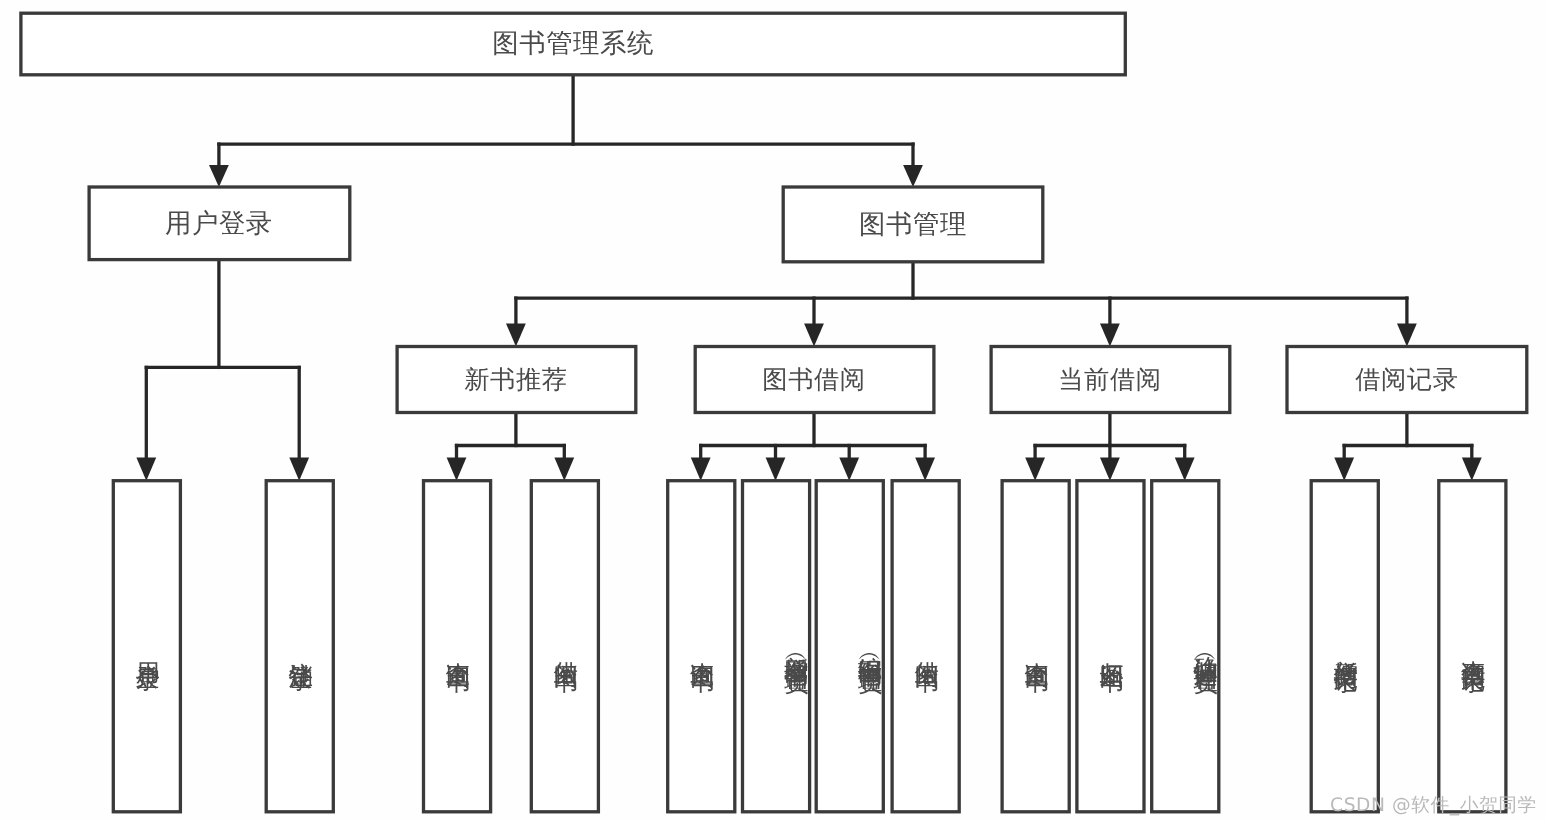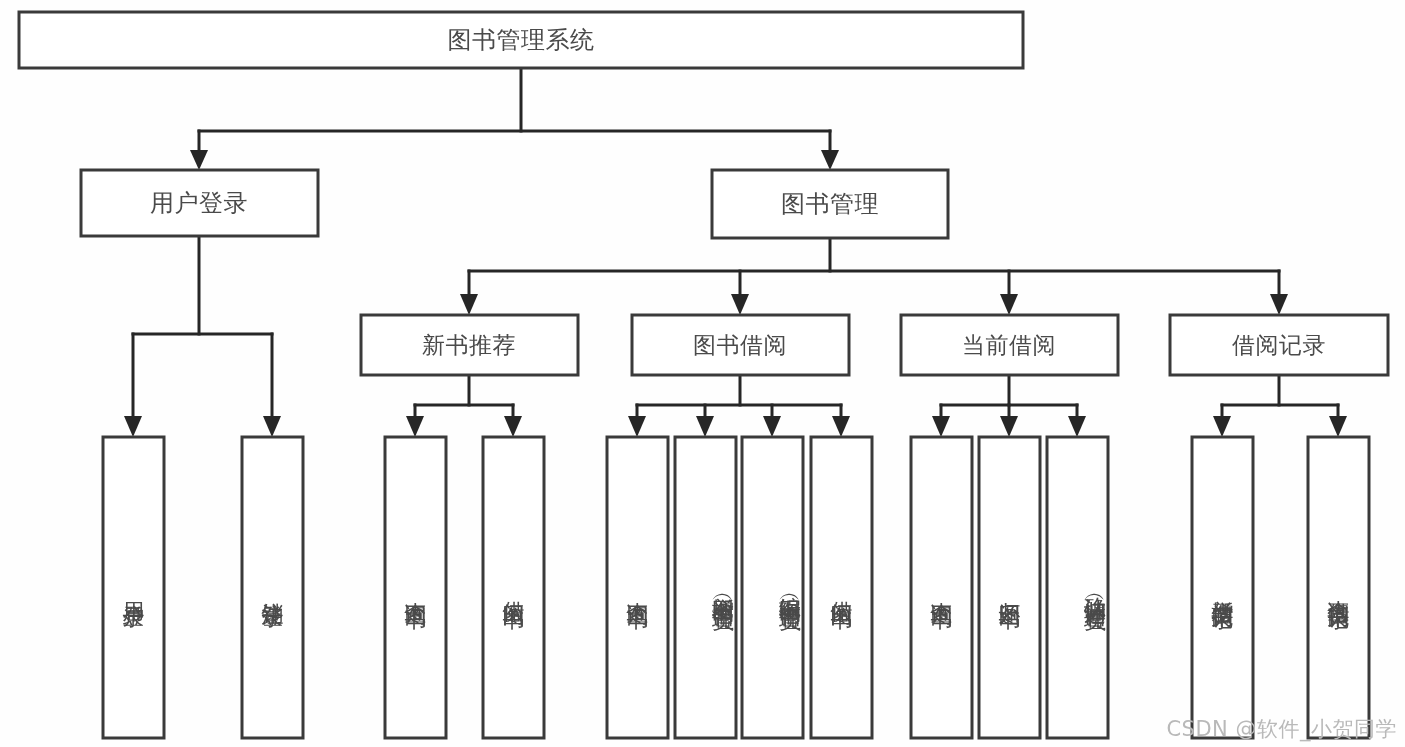--- a/index.html
+++ b/index.html
@@ -50,21 +50,21 @@
     line-height:1.18;
     letter-spacing:2px;
     white-space:nowrap;
     pointer-events:none;
   }
   .watermark{
     position:absolute;
     right:8px;
     bottom:4px;
     font-family:"DejaVu Sans","Liberation Sans",sans-serif;
-    font-size:21px;
+    font-size:17px;
     color:#b9b9b9;
     letter-spacing:0.5px;
     white-space:nowrap;
   }
 </style>
 </head>
 <body>
 
 <div id="diagram-root">
 

